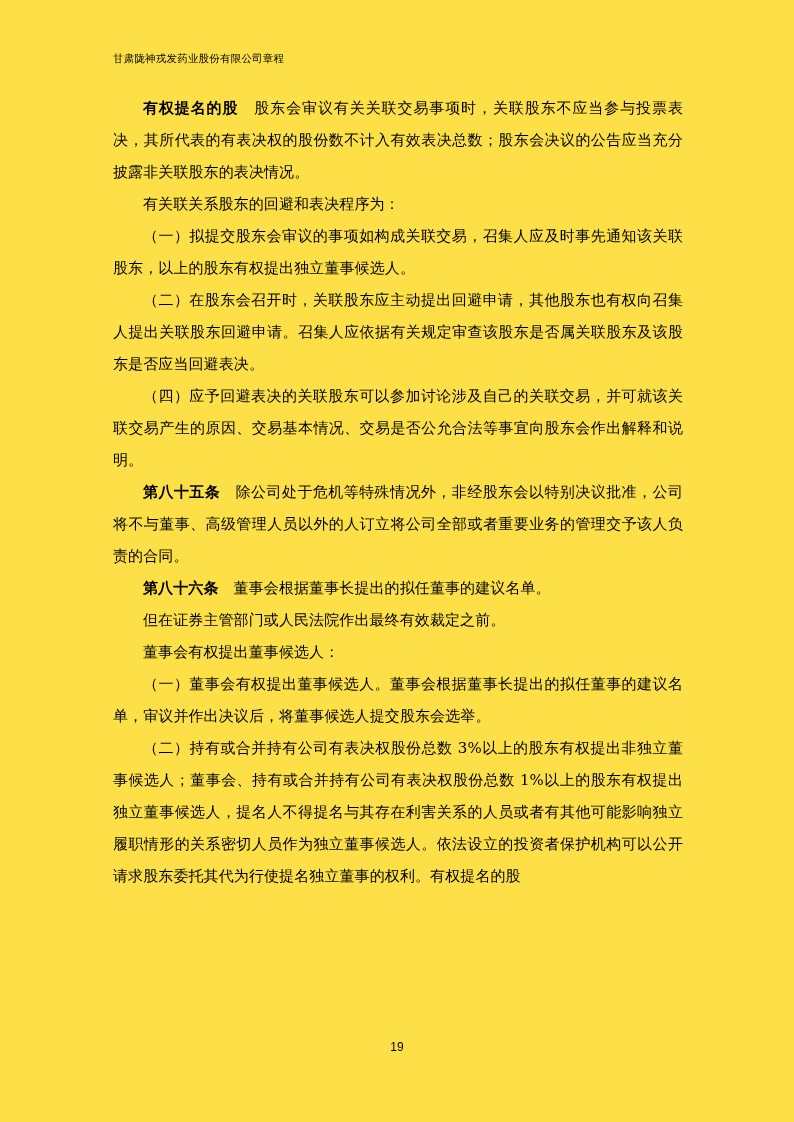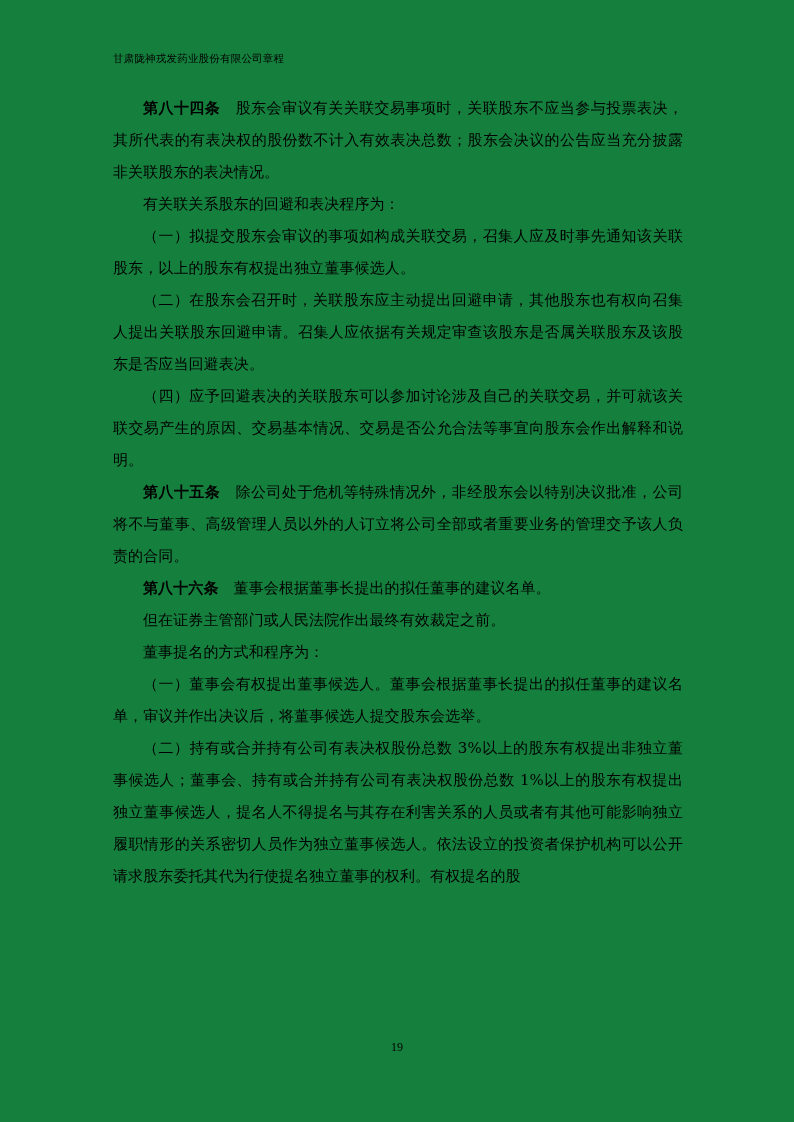--- a/index.html
+++ b/index.html
@@ -4,21 +4,21 @@
 <style>
   html, body {
     margin: 0;
     padding: 0;
     background: #b0b0b0;
   }
   .page {
     position: relative;
     width: 794px;
     height: 1122px;
-    background: #15803d;
+    background: #fde047;
     margin: 0 auto;
     overflow: hidden;
     font-family: "DejaVu Serif", "Liberation Serif", serif;
     color: #000000;
     box-sizing: border-box;
   }
   .header {
     position: absolute;
     top: 52px;
     left: 113px;
@@ -44,53 +44,53 @@
   .indent {
     text-indent: 30px;
   }
   .footer {
     position: absolute;
     top: 1040px;
     left: 0;
     width: 794px;
     text-align: center;
     font-size: 12px;
-    font-family: Liberation Serif, serif;
+    font-family: Liberation Sans, sans-serif;
   }
   b.lead {
     font-weight: bold;
   }
 </style>
 </head>
 <body>
 
 <div class="page">
 
   <div class="header">甘肃陇神戎发药业股份有限公司章程</div>
 
   <div class="content">
 
-    <p class="para indent"><b class="lead">第八十四条</b><span>　股东会审议有关关联交易事项时，关联股东不应当参与投票表决，其所代表的有表决权的股份数不计入有效表决总数；股东会决议的公告应当充分披露非关联股东的表决情况。</span></p>
+    <p class="para indent"><b class="lead">有权提名的股</b><span>　股东会审议有关关联交易事项时，关联股东不应当参与投票表决，其所代表的有表决权的股份数不计入有效表决总数；股东会决议的公告应当充分披露非关联股东的表决情况。</span></p>
 
     <p class="para indent"><span>有关联关系股东的回避和表决程序为：</span></p>
 
     <p class="para indent"><span>（一）拟提交股东会审议的事项如构成关联交易，召集人应及时事先通知该关联股东，以上的股东有权提出独立董事候选人。</span></p>
 
     <p class="para indent"><span>（二）在股东会召开时，关联股东应主动提出回避申请，其他股东也有权向召集人提出关联股东回避申请。召集人应依据有关规定审查该股东是否属关联股东及该股东是否应当回避表决。</span></p>
 
 
     <p class="para indent"><span>（四）应予回避表决的关联股东可以参加讨论涉及自己的关联交易，并可就该关联交易产生的原因、交易基本情况、交易是否公允合法等事宜向股东会作出解释和说明。</span></p>
 
     <p class="para indent"><b class="lead">第八十五条</b><span>　除公司处于危机等特殊情况外，非经股东会以特别决议批准，公司将不与董事、高级管理人员以外的人订立将公司全部或者重要业务的管理交予该人负责的合同。</span></p>
 
     <p class="para indent"><b class="lead">第八十六条</b><span>　董事会根据董事长提出的拟任董事的建议名单。</span></p>
 
     <p class="para indent"><span>但在证券主管部门或人民法院作出最终有效裁定之前。</span></p>
 
-    <p class="para indent"><span>董事提名的方式和程序为：</span></p>
+    <p class="para indent"><span>董事会有权提出董事候选人：</span></p>
 
     <p class="para indent"><span>（一）董事会有权提出董事候选人。董事会根据董事长提出的拟任董事的建议名单，审议并作出决议后，将董事候选人提交股东会选举。</span></p>
 
     <p class="para indent"><span>（二）持有或合并持有公司有表决权股份总数 3%以上的股东有权提出非独立董事候选人；董事会、持有或合并持有公司有表决权股份总数 1%以上的股东有权提出独立董事候选人，提名人不得提名与其存在利害关系的人员或者有其他可能影响独立履职情形的关系密切人员作为独立董事候选人。依法设立的投资者保护机构可以公开请求股东委托其代为行使提名独立董事的权利。有权提名的股</span></p>
 
   </div>
 
   <div class="footer">19</div>
 
 </div>

